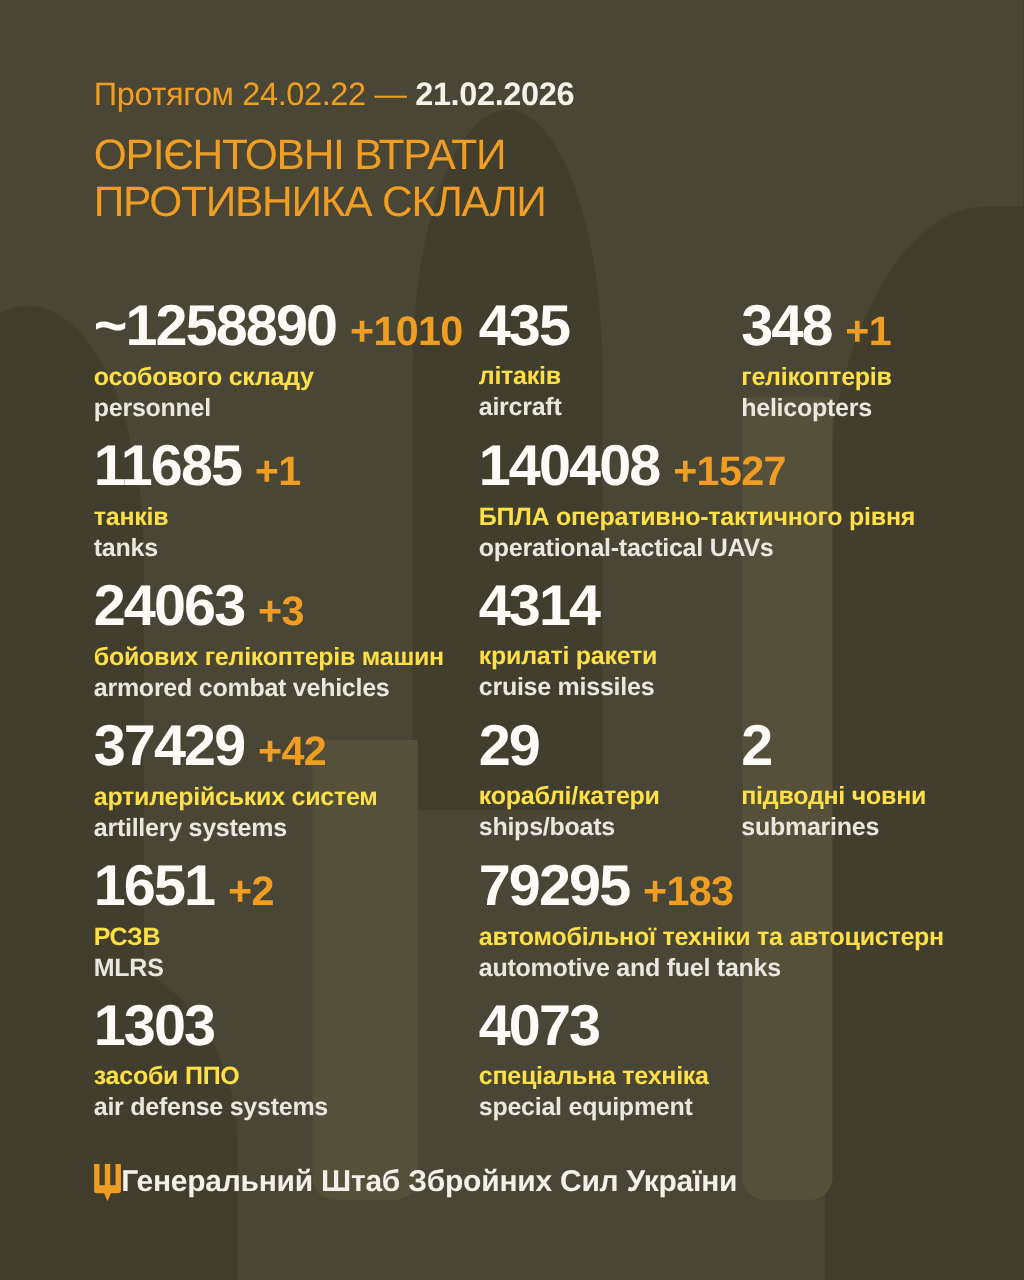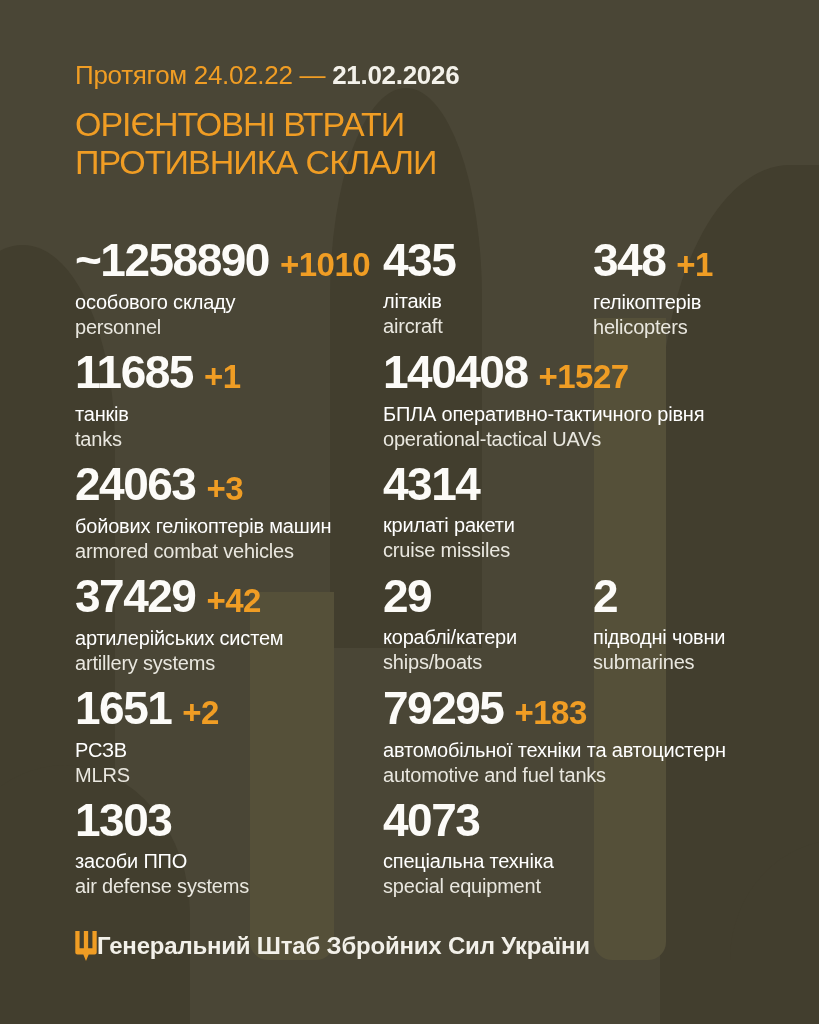--- a/index.html
+++ b/index.html
@@ -34,22 +34,22 @@
   .grid{
     margin-top:56px;display:grid;
     grid-template-columns:308px 210px 1fr;
     grid-auto-rows:112px;
     align-content:start;
   }
   .cell{overflow:visible;}
   .numline{display:flex;align-items:baseline;gap:11px;white-space:nowrap;}
   .num{font-size:46px;font-weight:700;color:#fcfbf8;letter-spacing:-1.5px;line-height:1;}
   .delta{font-size:33px;font-weight:700;color:#f09d24;letter-spacing:-0.5px;}
-  .label-uk{margin-top:7px;font-size:20px;font-weight:400;color:#ffffff;white-space:nowrap;letter-spacing:-0.2px;}
-  .label-en{margin-top:2px;font-size:20px;font-weight:400;color:#e9e7df;white-space:nowrap;letter-spacing:-0.2px;}
+  .label-uk{margin-top:7px;font-size:20px;font-weight:700;color:#fde047;white-space:nowrap;letter-spacing:-0.2px;}
+  .label-en{margin-top:2px;font-size:20px;font-weight:700;color:#e9e7df;white-space:nowrap;letter-spacing:-0.2px;}
   .footer{display:flex;align-items:center;margin-top:22px;}
   .trident{width:22px;height:30px;flex:0 0 auto;}
   .footer-text{font-size:24px;font-weight:700;color:#f2f0e9;letter-spacing:-0.2px;}
 </style>
 </head>
 <body>
 
 <div class="page">
 
   <div class="shape sh-dark shell-left"></div>

